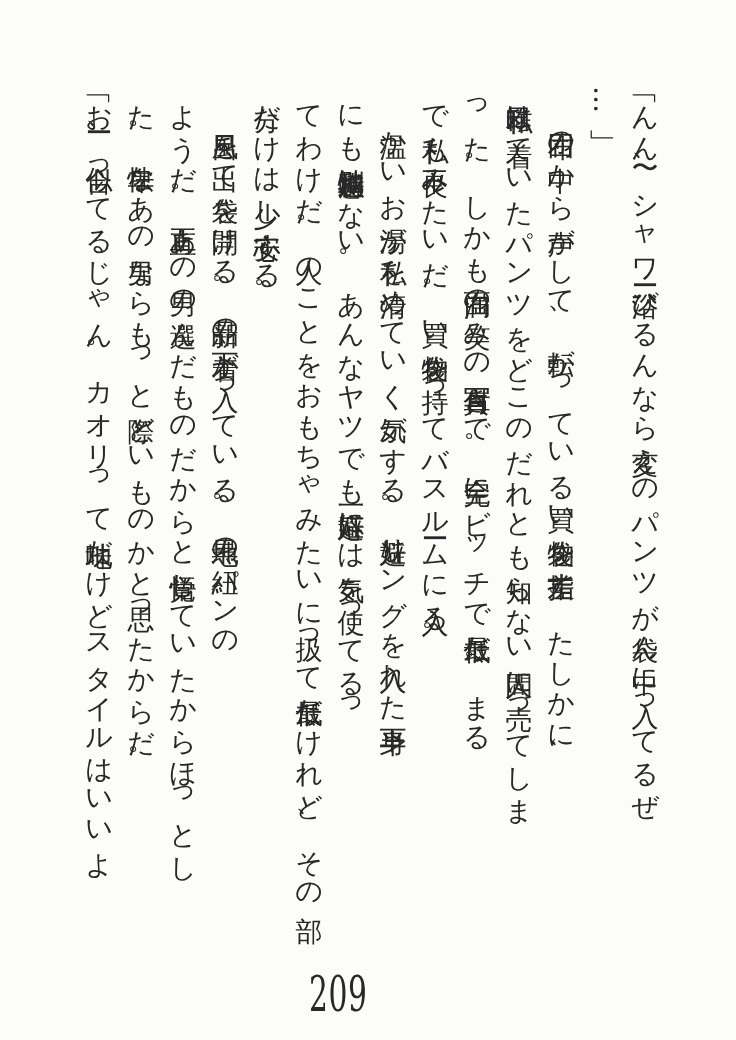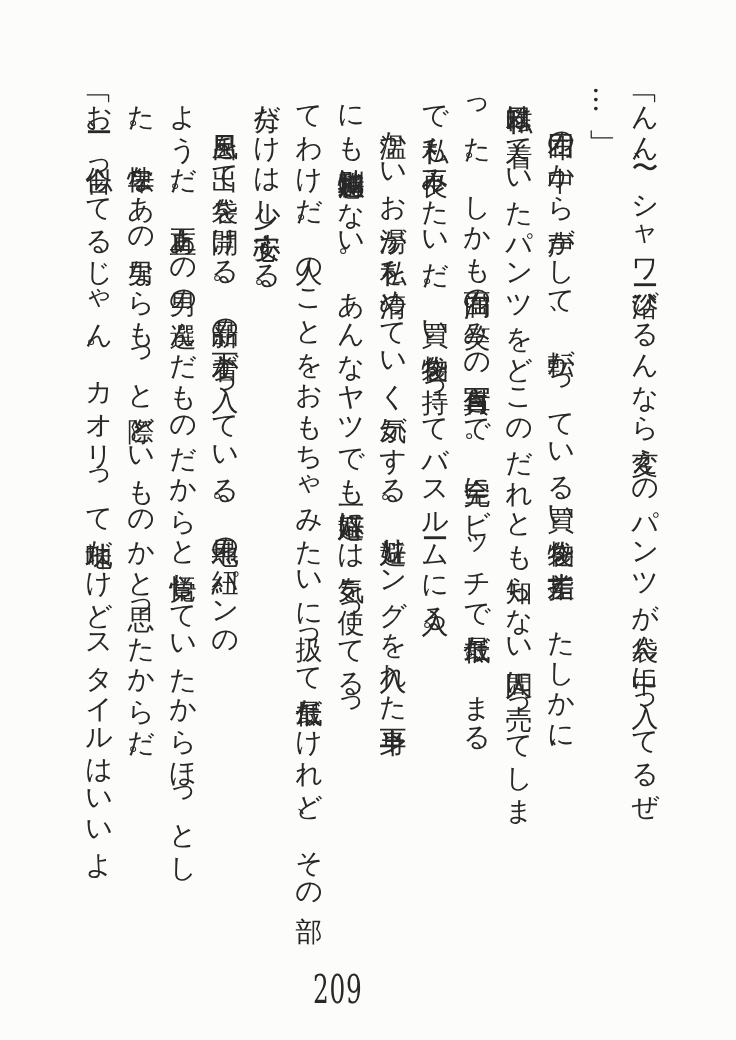--- a/index.html
+++ b/index.html
@@ -38,21 +38,21 @@
   }
   .vline.indent {
     padding-top: 27px;          
   }
   .page-num {
     position: absolute;
     top: 966px;
     left: 0;
     width: 676px;
     text-align: center;
-    font-size: 40px;
+    font-size: 48px;
     color: var(--ink, #282828);
   }
   .page-num .digits {
     display: inline-block;
     transform: scaleX(0.62);    
     transform-origin: center;
     letter-spacing: 1px;
   }
 </style>
 </head>

